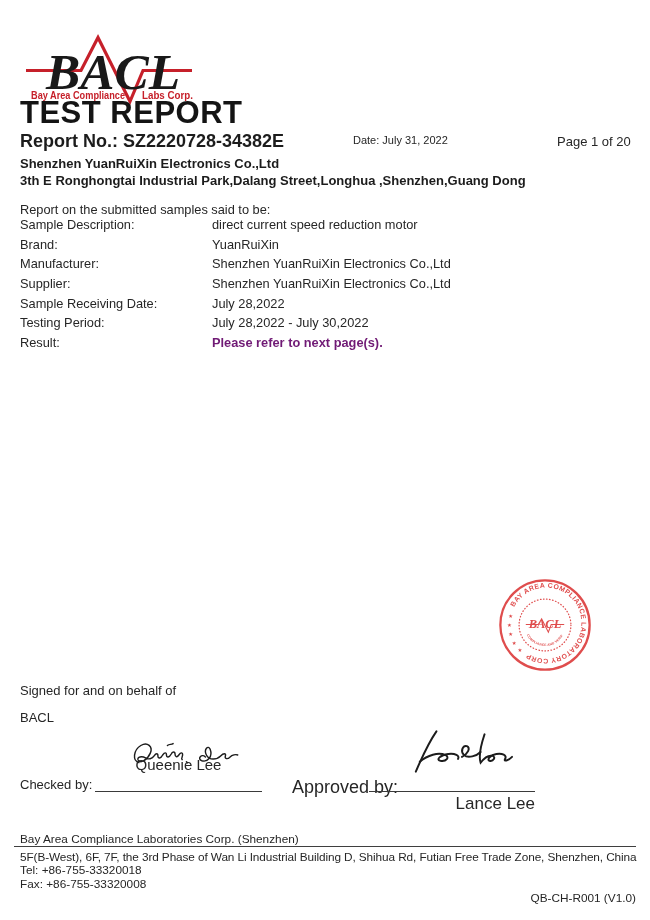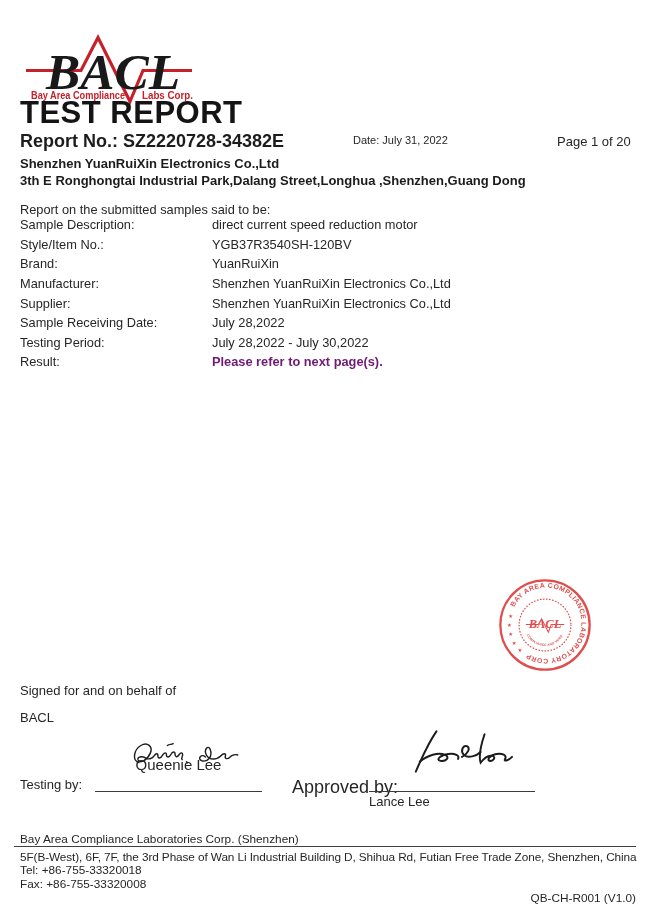--- a/index.html
+++ b/index.html
@@ -33,21 +33,21 @@
   
   .signed-for { position:absolute; left:20px; top:683px; font-size:13px; }
   .org-name  { position:absolute; left:20px; top:710px; font-size:13px; }
   .sig-q { position:absolute; left:124px; top:736px; width:122px; height:38px; }
   .sig-l { position:absolute; left:406px; top:726px; width:108px; height:50px; }
   .checked-label  { position:absolute; left:20px;  top:777px; font-size:13px; }
   .approved-label { position:absolute; left:292px; top:777px; font-size:18px;text-align:right; }
   .sig-line-1 { position:absolute; left:95px;  top:777px; width:167px; height:15px; border-bottom:1.6px solid #3a3a3a; }
   .sig-line-2 { position:absolute; left:369px; top:777px; width:166px; height:15px; border-bottom:1.6px solid #3a3a3a; }
   .sig-name-1 { position:absolute; left:95px;  top:756px; width:167px; text-align:center; font-size:15px; }
-  .sig-name-2 { position:absolute; left:369px; top:794px; width:166px; text-align:left; font-size:13px; }
+  .sig-name-2 { position:absolute; left:369px; top:794px; width:166px; text-align:right; font-size:17px; }
 
   
   .footer-company { position:absolute; left:20px; top:832px; font-size:11.8px; }
   .footer-rule { position:absolute; left:14px; top:846px; width:622px; border-top:1.8px solid #3f3f3f; }
   .footer-address { position:absolute; left:20px; top:850px; font-size:11.8px; letter-spacing:-.1px; }
   .footer-telfax { position:absolute; left:20px; top:863px; width:616px; font-size:11.8px; display:flex;flex-direction:column; }
   .footer-telfax .tel { margin-right:16px; }
   .footer-doccode { margin-left:auto; }
 </style>
 </head>
@@ -67,24 +67,20 @@
 <div class="client">
   <div>Shenzhen YuanRuiXin Electronics Co.,Ltd</div>
   <div>3th E Ronghongtai Industrial Park,Dalang Street,Longhua ,Shenzhen,Guang Dong</div>
 </div>
 
 <div class="intro">Report on the submitted samples said to be:</div>
 <div class="fields">
   <div class="frow">
     <div class="flabel">Sample Description:</div>
     <div class="fvalue">direct current speed reduction motor</div>
-  </div>
-  <div class="frow">
-    <div class="flabel">Style/Item No.:</div>
-    <div class="fvalue">YGB37R3540SH-120BV</div>
   </div>
   <div class="frow">
     <div class="flabel">Brand:</div>
     <div class="fvalue">YuanRuiXin</div>
   </div>
   <div class="frow">
     <div class="flabel">Manufacturer:</div>
     <div class="fvalue">Shenzhen YuanRuiXin Electronics Co.,Ltd</div>
   </div>
   <div class="frow">
@@ -143,21 +139,21 @@
 
 <svg class="sig-l" viewBox="0 0 110 50">
   <g fill="none" stroke="#1c1c1c" stroke-width="2" stroke-linecap="round">
     <path d="M10,46 C16,32 24,15 31,5"></path>
     <path d="M14,36 C22,29 33,26 40,29 C45,31.5 41,36 35,35 C30,34 35,29 43,28 C50,27 55,30 53,33"></path>
     <path d="M57,31 C63,28 66,22 62,20 C58,19 55,25 59,29 C63,33 72,30 76,26"></path>
     <path d="M80,8 C76,20 74,31 76,37 C79,33 84,29 88,30 C92,31 89,36 85,35 C82,34 86,29 92,28 C98,27 103,29 101,33 C99,36 104,35 108,31"></path>
   </g>
 </svg>
 
-<div class="checked-label">Testing by:</div>
+<div class="checked-label">Checked by:</div>
 <div class="sig-line-1"></div>
 <div class="sig-name-1">Queenie Lee</div>
 
 <div class="approved-label">Approved by:</div>
 <div class="sig-line-2"></div>
 <div class="sig-name-2">Lance Lee</div>
 
 <div class="footer-company">Bay Area Compliance Laboratories Corp. (Shenzhen)</div>
 <div class="footer-rule"></div>
 <div class="footer-address">5F(B-West), 6F, 7F, the 3rd Phase of Wan Li Industrial Building D, Shihua Rd, Futian Free Trade Zone, Shenzhen, China</div>

